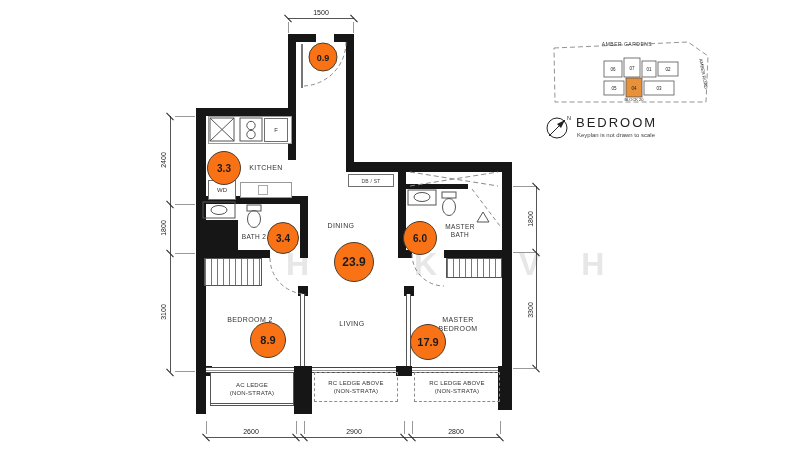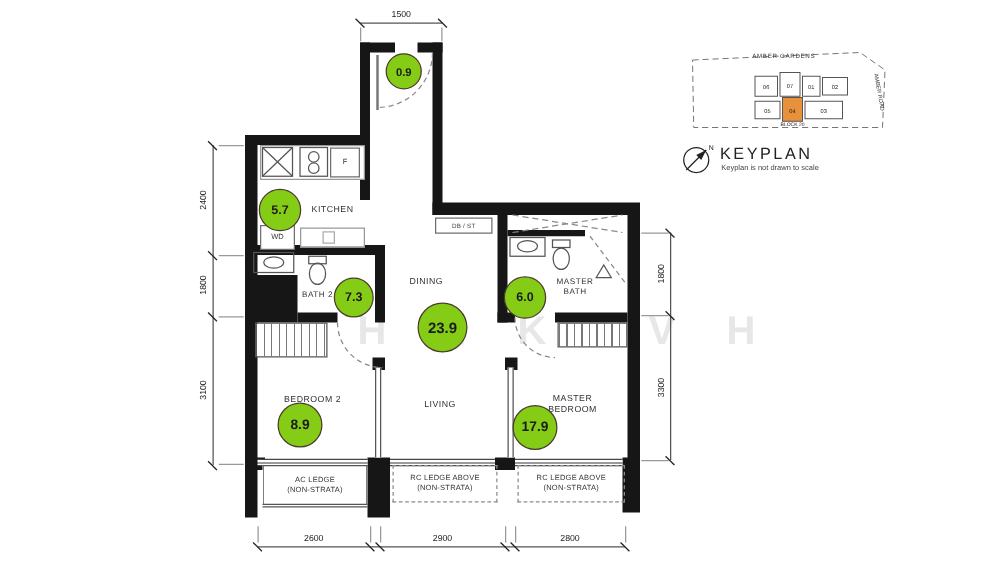--- a/index.html
+++ b/index.html
@@ -16,21 +16,21 @@
   
   .part{position:absolute;width:5px;background:#fff;border-left:1px solid #555;border-right:1px solid #555;box-sizing:border-box;}
   
   .wrd{position:absolute;border:1px solid #555;box-sizing:border-box;background:repeating-linear-gradient(90deg,#777 0 1px,#fff 1px 6px);}
   
   .rl{position:absolute;font-size:7px;letter-spacing:.4px;color:#333;transform:translate(-50%,-50%);white-space:nowrap;text-align:center;line-height:1.3;}
   .rl.wrap{white-space:normal;}
   .tiny{position:absolute;font-size:5px;color:#444;transform:translate(-50%,-50%);letter-spacing:.2px;}
   .ledge-lbl{position:absolute;font-size:6px;color:#333;text-align:center;transform:translate(-50%,-50%);line-height:1.4;letter-spacing:.2px;}
   
-  .ac{position:absolute;border-radius:50%;background:#84cc16;border:1.5px solid #4c3c2c;color:#1c1c1c;font-weight:bold;display:flex;align-items:center;justify-content:center;transform:translate(-50%,-50%);box-sizing:border-box;}
+  .ac{position:absolute;border-radius:50%;background:#f97316;border:1.5px solid #4c3c2c;color:#1c1c1c;font-weight:bold;display:flex;align-items:center;justify-content:center;transform:translate(-50%,-50%);box-sizing:border-box;}
   
   .dl{position:absolute;background:#555;}
   .tk{position:absolute;width:10px;height:1px;background:#222;transform:rotate(45deg);}
   .ex{position:absolute;background:#999;}
   .dt{position:absolute;font-size:7px;color:#222;transform:translate(-50%,-50%);}
   .dtv{position:absolute;font-size:7px;color:#222;transform:translate(-50%,-50%) rotate(-90deg);}
   .fixlbl{position:absolute;font-size:6px;color:#333;transform:translate(-50%,-50%);}
   
   .ov{position:absolute;left:0;top:0;}
   .watermark{position:absolute;left:286px;top:246px;font-size:32px;font-weight:bold;color:#e7e7e7;letter-spacing:16px;white-space:nowrap;}
@@ -132,41 +132,41 @@
       <ellipse cx="449" cy="207" rx="6.5" ry="8.5"></ellipse>
       <path d="M 477 222 L 483 212 L 489 222 Z"></path>
     </g>
   </svg>
 
   <div class="ac" style="left:323px;top:57px;width:29px;height:29px;font-size:9px;">
     <span>0.9</span>
     </div>
 
   <div class="ac" style="left:224px;top:168px;width:34px;height:34px;font-size:10px;">
-    <span>5.7</span>
+    <span>3.3</span>
     </div>
   <div class="rl" style="left:266px;top:168px;">KITCHEN</div>
 
   <div class="rl" style="left:254px;top:237px;font-size:6.5px;">BATH 2</div>
   <div class="ac" style="left:283px;top:238px;width:32px;height:32px;font-size:10px;">
-    <span>7.3</span>
+    <span>3.4</span>
     </div>
 
   <div class="rl" style="left:341px;top:226px;">DINING</div>
   <div class="ac" style="left:354px;top:262px;width:40px;height:40px;font-size:12px;align-items:center;">
     <span>23.9</span>
     </div>
 
   <div class="ac" style="left:420px;top:238px;width:34px;height:34px;font-size:10px;">
     <span>6.0</span>
     </div>
   <div class="rl wrap" style="left:460px;top:231px;width:42px;font-size:6.5px;">MASTER BATH</div>
 
   <div class="rl" style="left:250px;top:320px;">BEDROOM 2</div>
-  <div class="ac" style="left:240px;top:340px;width:36px;height:36px;font-size:11px;">
+  <div class="ac" style="left:268px;top:340px;width:36px;height:36px;font-size:11px;">
     <span>8.9</span>
     </div>
 
   <div class="rl" style="left:352px;top:324px;">LIVING</div>
 
   <div class="rl wrap" style="left:458px;top:324px;width:50px;">MASTER BEDROOM</div>
   <div class="ac" style="left:428px;top:342px;width:36px;height:36px;font-size:11px;">
     <span>17.9</span>
     </div>
 
@@ -249,16 +249,16 @@
       <text x="92" y="64.5" font-size="4">BLOCK 20</text>
     </g>
   </svg>
 
   <svg class="ov" style="left:544px;top:112px;" width="30" height="30" viewBox="0 0 30 30">
     <circle cx="13" cy="16" r="10" fill="none" stroke="#222" stroke-width="1"></circle>
     <path d="M 5 24 L 21 8" stroke="#222" stroke-width="1" fill="none"></path>
     <path d="M 21 8 L 13 12 L 17 16 Z" fill="#222"></path>
     <text x="23" y="8" font-size="5.5" fill="#222">N</text>
   </svg>
-  <div class="kp-title">KEYPLAN</div>
+  <div class="kp-title">BEDROOM</div>
   <div class="kp-note">Keyplan is not drawn to scale</div>
 
 </div>
 
 </body></html>

